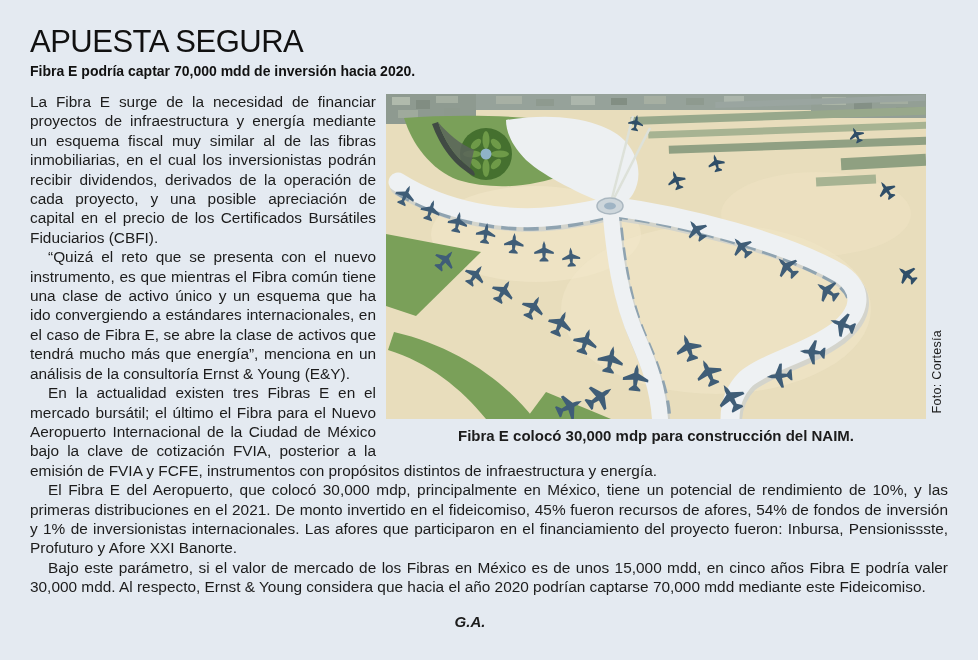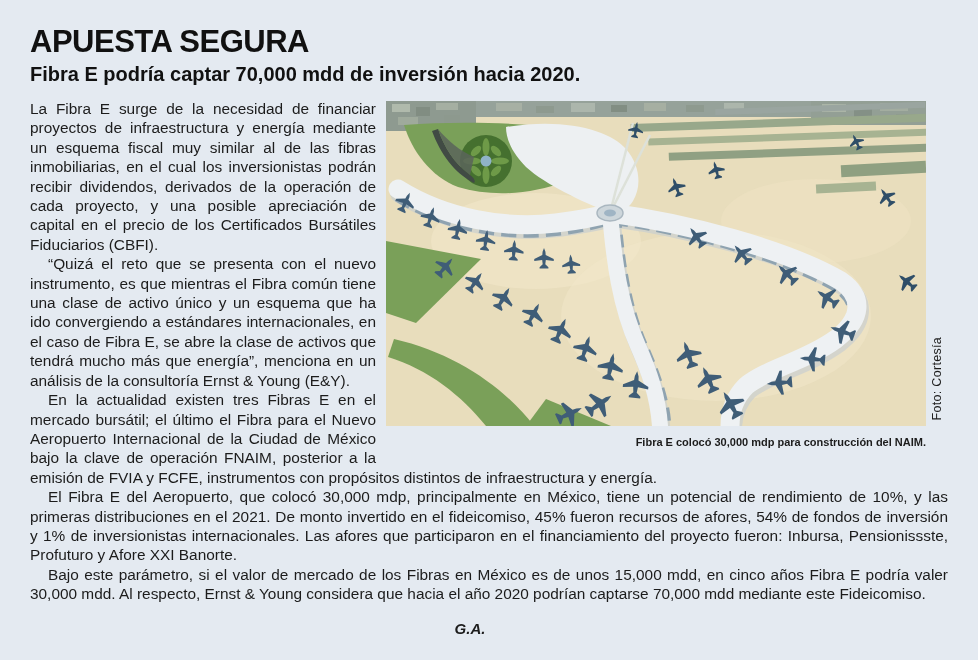--- a/index.html
+++ b/index.html
@@ -10,27 +10,27 @@
     color:#1c1c1c;
     overflow:hidden;
   }
   .page{
     box-sizing:border-box;
     width:978px;height:660px;
     padding:24px 30px 0 30px;
   }
   .headline{
     font-size:31px;
-    font-weight:700;
+    font-weight:400;
     letter-spacing:-0.5px;
     margin:0 0 3px 0;
     color:#111;
   }
   .subhead{
-    font-size:20px;
+    font-size:14px;
     font-weight:bold;
     margin:0 0 13px 0;
     color:#111;
   }
   .article{
     font-size:15.4px;
     line-height:19.4px;
     text-align:justify;
   }
   .article p{margin:0;}
@@ -52,24 +52,24 @@
     bottom:32px;
     writing-mode:vertical-rl;
     transform:rotate(180deg);
     font-size:12.5px;
     letter-spacing:0.3px;
     color:#1c1c1c;
     white-space:nowrap;
   }
   figcaption{
     width:540px;
-    font-size:11px;
+    font-size:15px;
     font-weight:bold;
     margin-top:7px;
-    text-align:right;
+    text-align:center;
     text-indent:0;
   }
   .byline{
     text-align:center;
     padding-right:38px;
     margin-top:16px;
     font-size:15px;
     font-style:italic;
     font-weight:600;
   }
@@ -215,20 +215,20 @@
             <use href="#plane" transform="translate(250,28) rotate(10) scale(1.0)"></use>
           </g>
         </svg>
       </div>
       <div class="photo-credit">Foto: Cortesía</div>
       <figcaption>Fibra E colocó 30,000 mdp para construcción del NAIM.</figcaption>
     </figure>
 
     <p>La Fibra E surge de la necesidad de financiar proyectos de infraestructura y energía mediante un esquema fiscal muy similar al de las fibras inmobiliarias, en el cual los inversionistas podrán recibir dividendos, derivados de la operación de cada proyecto, y una posible apreciación de capital en el precio de los Certificados Bursátiles Fiduciarios (CBFI).</p>
     <p>“Quizá el reto que se presenta con el nuevo instrumento, es que mientras el Fibra común tiene una clase de activo único y un esquema que ha ido convergiendo a estándares internacionales, en el caso de Fibra E, se abre la clase de activos que tendrá mucho más que energía”, menciona en un análisis de la consultoría Ernst &amp; Young (E&amp;Y).</p>
-    <p>En la actualidad existen tres Fibras E en el mercado bursátil; el último el Fibra para el Nuevo Aeropuerto Internacional de la Ciudad de México bajo la clave de operación FNAIM, posterior a la emisión de FVIA y FCFE, instrumentos con propósitos distintos de infraestructura y energía.</p>
+    <p>En la actualidad existen tres Fibras E en el mercado bursátil; el último el Fibra para el Nuevo Aeropuerto Internacional de la Ciudad de México bajo la clave de cotización FVIA, posterior a la emisión de FVIA y FCFE, instrumentos con propósitos distintos de infraestructura y energía.</p>
     <p>El Fibra E del Aeropuerto, que colocó 30,000 mdp, principalmente en México, tiene un potencial de rendimiento de 10%, y las primeras distribuciones en el 2021. De monto invertido en el fideicomiso, 45% fueron recursos de afores, 54% de fondos de inversión y 1% de inversionistas internacionales. Las afores que participaron en el financiamiento del proyecto fueron: Inbursa, Pensionissste, Profuturo y Afore XXI Banorte.</p>
     <p>Bajo este parámetro, si el valor de mercado de los Fibras en México es de unos 15,000 mdd, en cinco años Fibra E podría valer 30,000 mdd. Al respecto, Ernst &amp; Young considera que hacia el año 2020 podrían captarse 70,000 mdd mediante este Fideicomiso.</p>
   </div>
 
   <div class="byline">G.A.</div>
 
 </div>
 
 </body></html>

